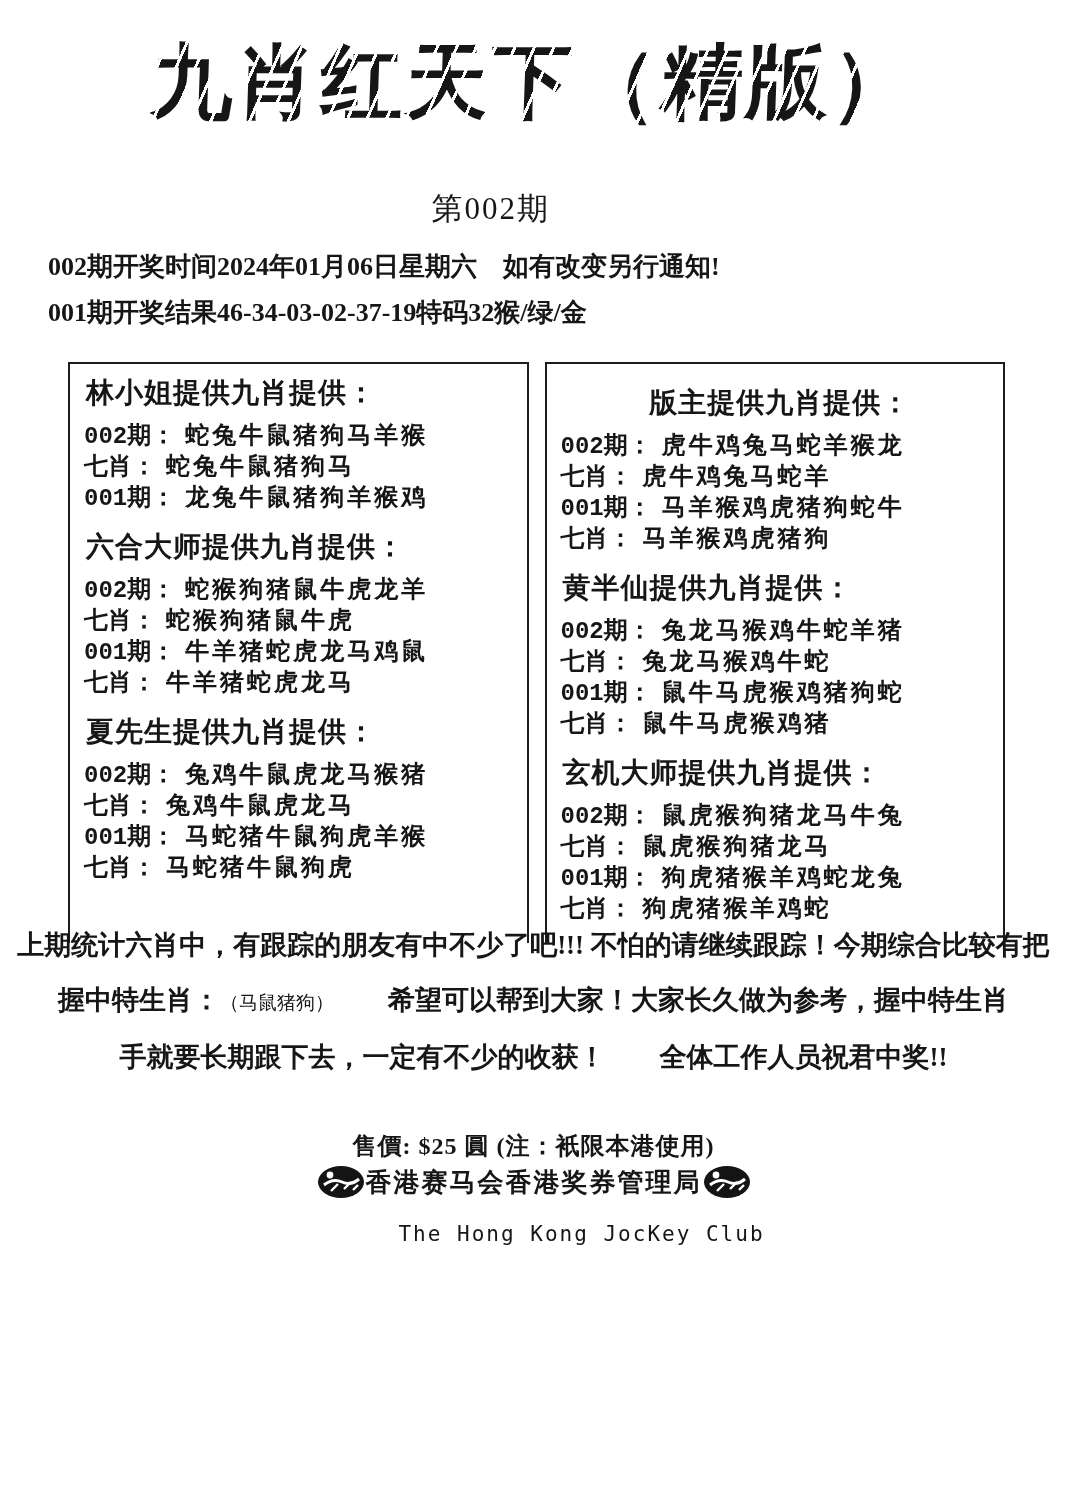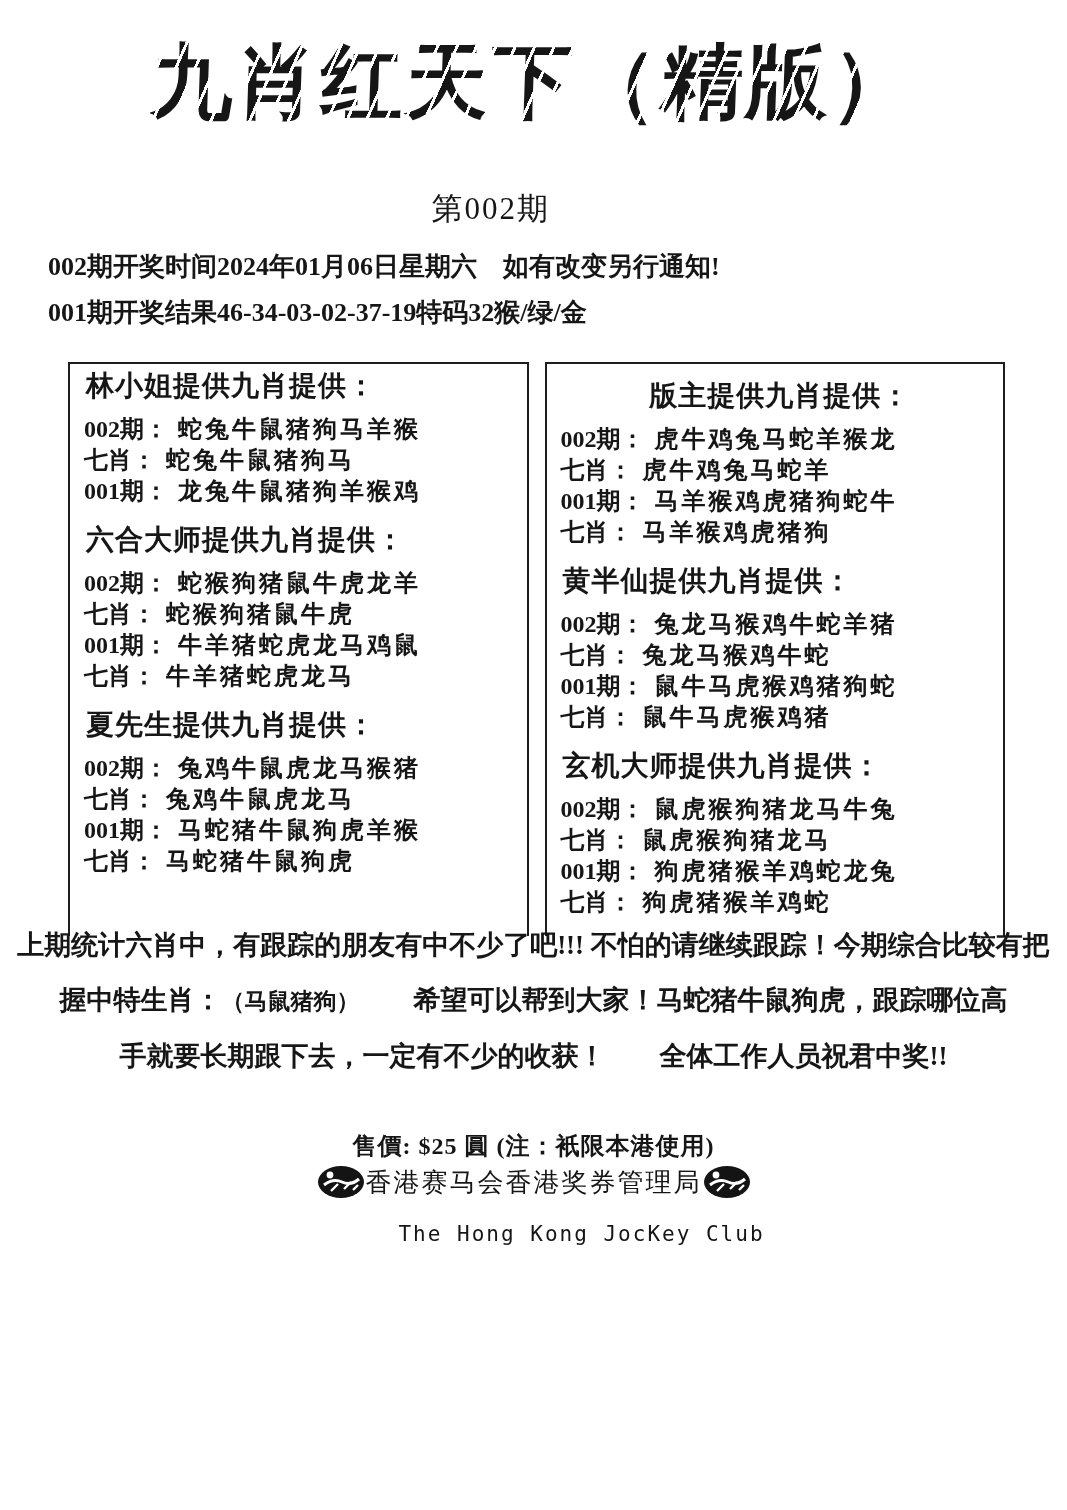--- a/index.html
+++ b/index.html
@@ -32,46 +32,47 @@
     text-align:left;font-size:26px;font-weight:600;line-height:46px;padding-left:48px;
   }
   
   .boxes{
     position:absolute;top:362px;left:68px;width:937px;
     display:flex;gap:16px;
   }
   .col{
     flex:1;box-sizing:border-box;
     border:2px solid #1d1d1d;border-bottom:none;
-    padding:1px 6px 4px 14px;
+    padding:8px 6px 4px 14px;
+    font-family:Liberation Mono, monospace;
   }
   .section{margin-bottom:14px;}
   .sec-title{
     font-size:28px;font-weight:700;letter-spacing:1px;
     margin:2px 0 9px 2px;
   }
   .sec-title.center{text-align:center;margin-top:12px;}
   .row{font-size:24px;font-weight:700;line-height:31px;white-space:nowrap;}
   .row .lab{margin-right:10px;}
   .row .ani{letter-spacing:3px;}
   
   .summary{
     position:absolute;top:918px;left:0;width:100%;
     text-align:center;font-size:27px;font-weight:600;line-height:55px;
   }
-  .summary .paren{font-size:23px;font-weight:700;}
+  .summary .paren{font-size:19px;font-weight:400;}
   
   .price{
     position:absolute;top:1130px;left:0;width:100%;
     text-align:center;font-size:24px;font-weight:800;letter-spacing:1px;
   }
   .org-line{
     position:absolute;top:1164px;left:0;width:100%;
     display:flex;justify-content:center;align-items:center;
-    font-size:26px;font-weight:400;letter-spacing:2px;
+    font-size:26px;font-weight:700;letter-spacing:2px;
   }
   .logo{display:inline-flex;align-items:center;margin:0 1px;}
   .english{
     position:absolute;top:1222px;left:0;width:100%;
     text-align:center;
     font-family:"DejaVu Sans Mono","Liberation Mono",monospace;
     font-size:21px;letter-spacing:2px;padding-left:48px;
   }
 </style>
 </head>
@@ -143,21 +144,21 @@
         <div class="row"><span class="lab">七肖：</span><span class="ani">鼠虎猴狗猪龙马</span></div>
         <div class="row"><span class="lab">001期：</span><span class="ani">狗虎猪猴羊鸡蛇龙兔</span></div>
         <div class="row"><span class="lab">七肖：</span><span class="ani">狗虎猪猴羊鸡蛇</span></div>
       </div>
 
     </div>
   </div>
 
   <div class="summary">
     <div class="s-line">上期统计六肖中，有跟踪的朋友有中不少了吧!!! 不怕的请继续跟踪！今期综合比较有把</div>
-    <div class="s-line"><span>握中特生肖：</span><span class="paren">（马鼠猪狗）</span><span>　　希望可以帮到大家！马蛇猪牛鼠狗虎，跟踪哪位高</span></div>
+    <div class="s-line"><span>握中特生肖：</span><span class="paren">（马鼠猪狗）</span><span>　　希望可以帮到大家！大家长久做为参考，握中特生肖</span></div>
     <div class="s-line">手就要长期跟下去，一定有不少的收获！　　全体工作人员祝君中奖!!</div>
   </div>
 
   <div class="price">售價: $25 圓 (注：衹限本港使用)</div>
 
   <div class="org-line">
     <span class="logo">
       <svg width="48" height="36" viewBox="0 0 48 36" aria-hidden="true">
         <ellipse cx="24" cy="18" rx="23" ry="16" fill="#141414"></ellipse>
         <circle cx="13" cy="11" r="3.4" fill="#ffffff"></circle>

